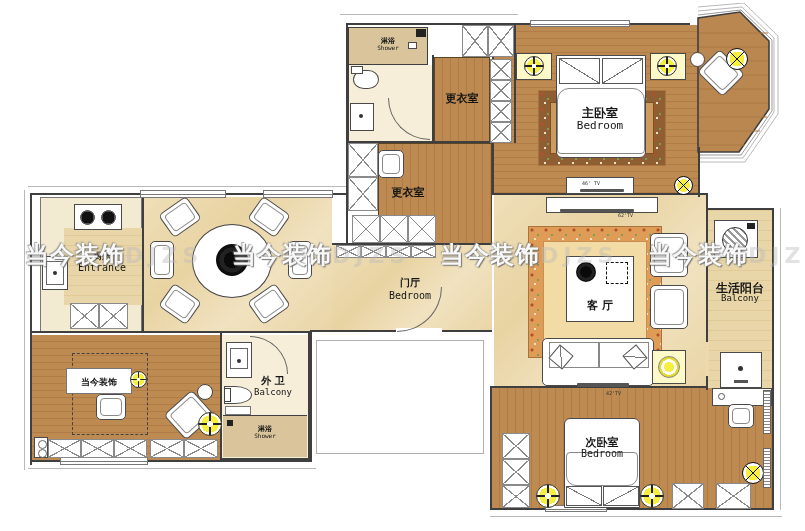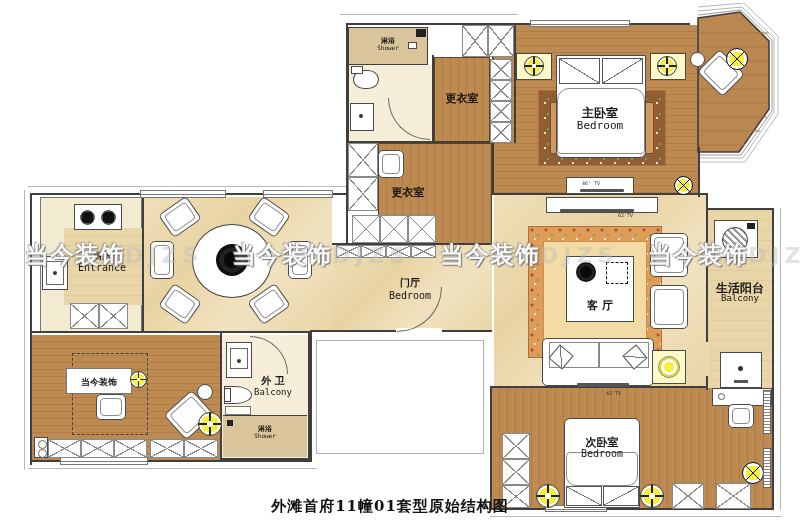--- a/index.html
+++ b/index.html
@@ -306,14 +306,13 @@
   <div class="wm" style="left:232px;">
     <span>当今装饰</span><span class="lat">DJZS</span>
   </div>
   <div class="wm" style="left:440px;">
     <span>当今装饰</span><span class="lat">DJZS</span>
   </div>
   <div class="wm" style="left:648px;">
     <span>当今装饰</span><span class="lat">DJZS</span>
   </div>
 
-  <div class="caption">外滩首府11幢01套型原始结构图</div>
 </div>
 
 </body></html>

